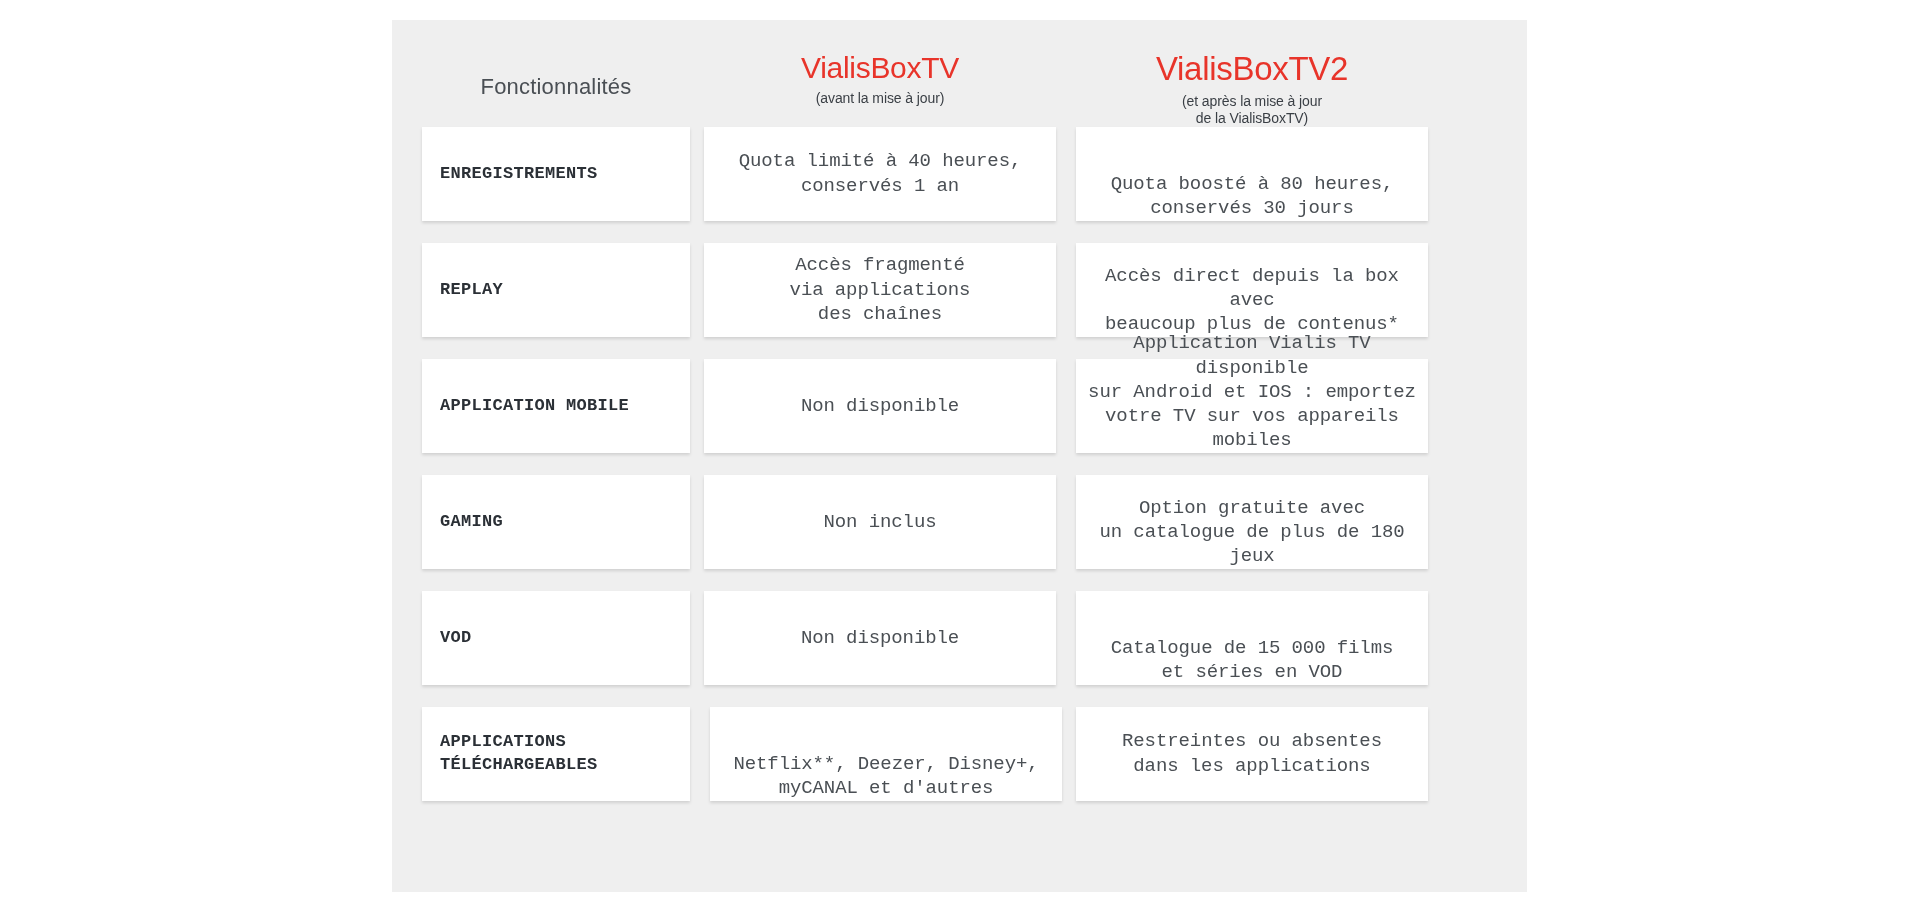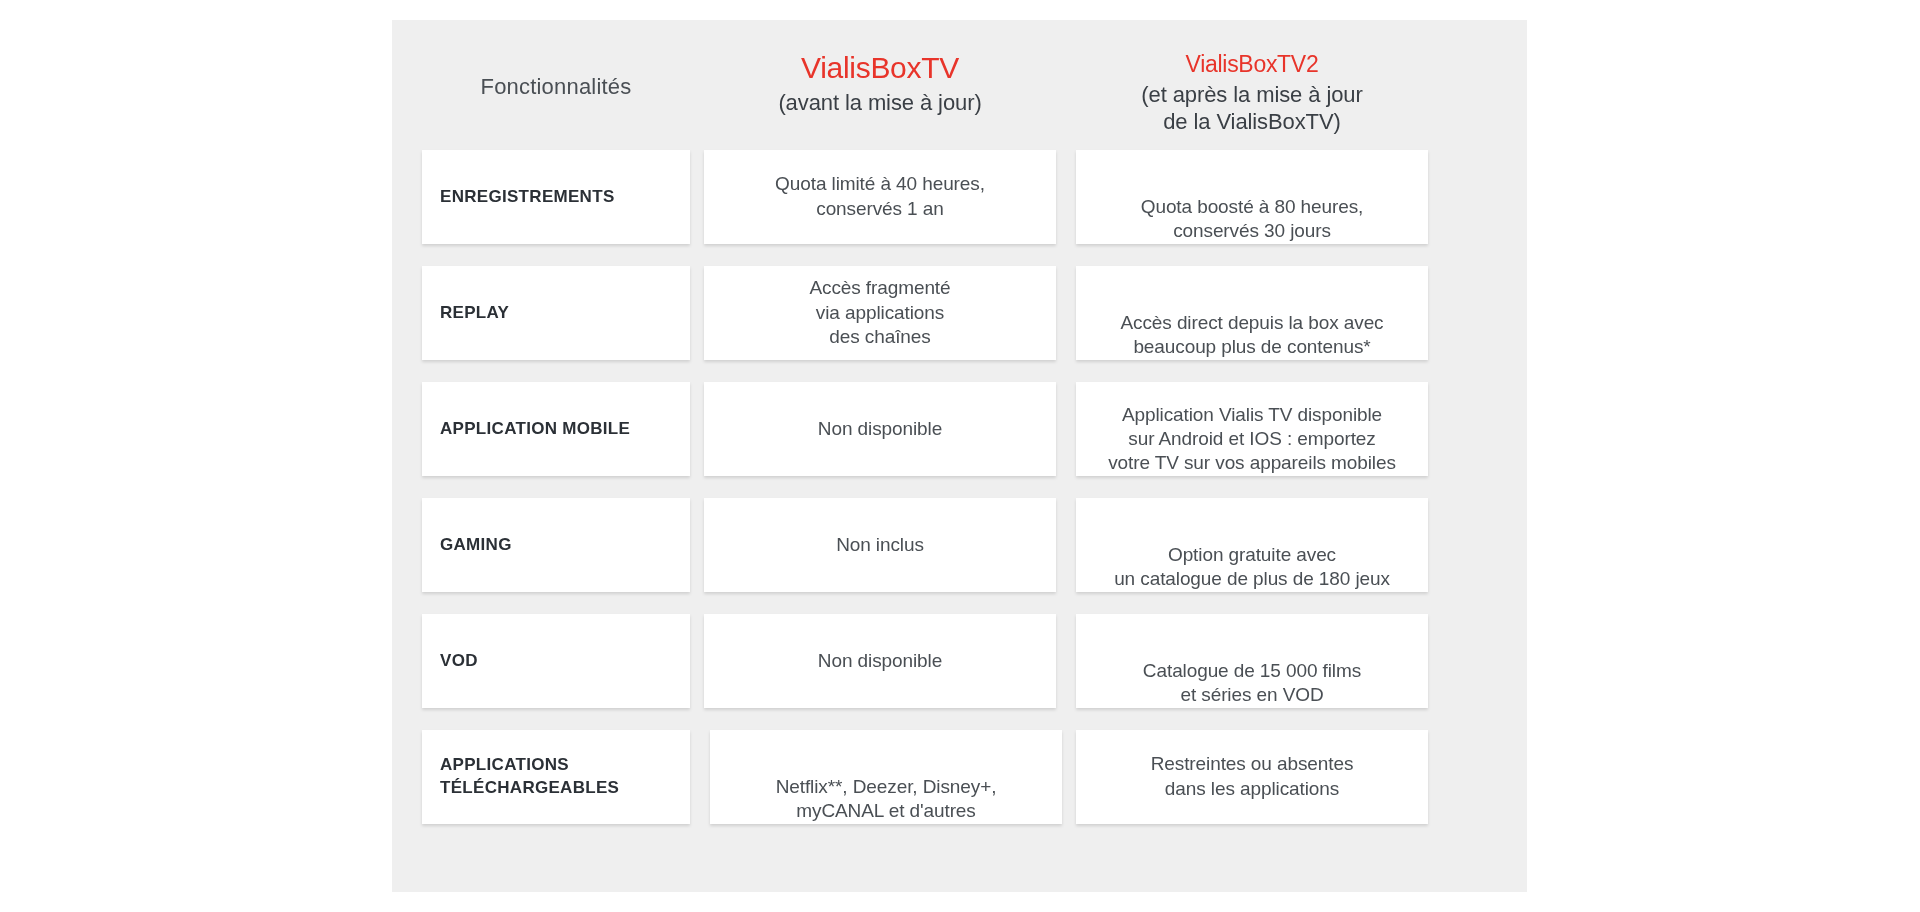--- a/index.html
+++ b/index.html
@@ -45,33 +45,34 @@
     letter-spacing: 0.2px;
   }
 
   .brand-title {
     font-size: 30px;
     font-weight: normal;
     color: #e8342a;
     letter-spacing: -0.3px;
     line-height: 1.05;
   }
-  .brand-title-2 { font-size: 23px; }
+  .brand-title-2 { font-size: 33px; }
 
   .brand-sub {
     margin-top: 6px;
-    font-size: 22px;
+    font-size: 14px;
     color: #3a3f45;
     line-height: 1.22;
     letter-spacing: -0.1px;
   }
 
   
   .rows-wrap {
-    margin-top: 14px;
+    margin-top: 0;
+    font-family: Liberation Mono, monospace;
   }
 
   .data-row {
     display: flex;
     align-items: stretch;
     margin-bottom: 22px;
   }
 
   .cell {
     background: #ffffff;

